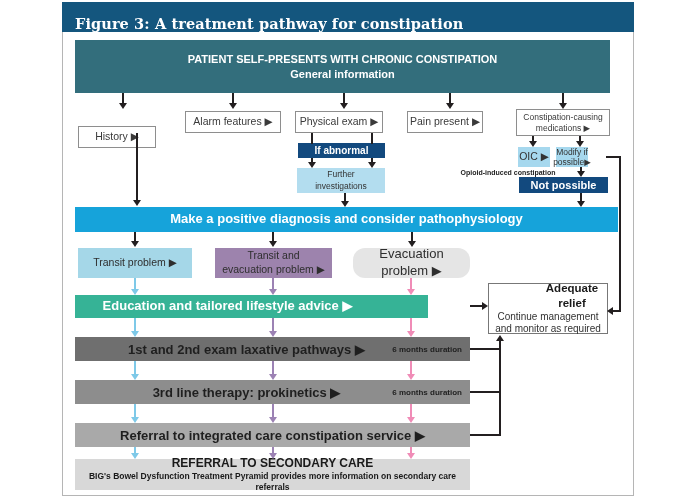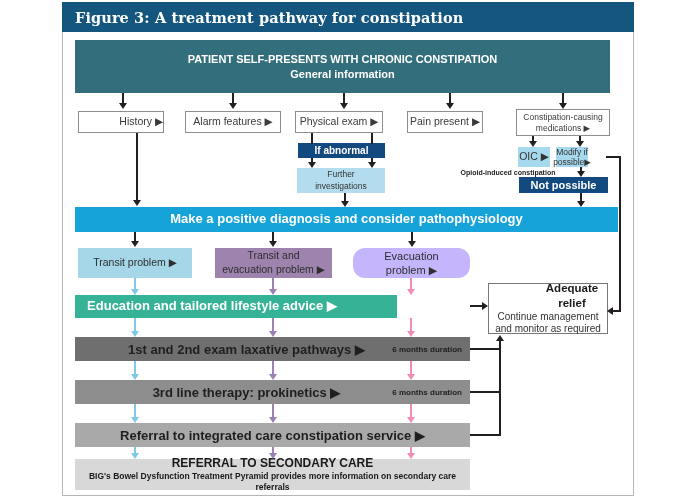--- a/index.html
+++ b/index.html
@@ -16,21 +16,21 @@
         text-align:center;line-height:1.3;}
   .whitebox{background:#ffffff;border:1px solid #8e8e8e;color:#3a3a3a;font-size:10.5px;}
   .navy{background:#12497e;color:#ffffff;font-weight:bold;}
   .lblue{background:#a6d8ee;color:#333333;}
   .lblue2{background:#b3ddef;color:#333333;}
   .teal{background:#336e7c;color:#ffffff;font-weight:bold;}
   .cyanbar{background:#16a3da;color:#ffffff;font-weight:bold;font-size:13px;}
   .greenbar{background:#36b396;color:#ffffff;font-weight:bold;font-size:13px;}
   .transit{background:#a5d7e8;color:#2e2e2e;font-size:10.5px;}
   .purplebox{background:#9d83ad;color:#2e2e2e;font-size:10.5px;}
-  .pinkbox{background:#c4b5fd;color:#2e2e2e;font-size:11px;border-radius:12px;}
+  .pinkbox{background:#e5e5e5;color:#2e2e2e;font-size:13px;border-radius:12px;}
   .graybar{color:#1f1f1f;font-weight:bold;font-size:13px;display:flex;align-items:center;}
   .graybar .lbl{flex:1;text-align:center;padding-right:52px;}
   .graybar .dur{position:absolute;right:8px;top:0;height:100%;display:flex;align-items:center;
                 font-size:8px;font-weight:bold;}
   .g1{background:#6f6f6f;} .g2{background:#8d8d8d;} .g3{background:#a9a9a9;}
   .secondary{background:#d8d8d8;color:#1a1a1a;}
   .adequate{background:#ffffff;border:1px solid #777777;color:#333333;font-size:10px;line-height:1.25;}
   .adequate .t{font-weight:bold;font-size:11.5px;color:#1a1a1a;margin-bottom:1px;margin-left:48px;}
   .note{font-size:7px;font-weight:bold;color:#222222;text-align:center;line-height:1;}
   
@@ -54,30 +54,30 @@
              border-right:6px solid currentColor;}
   .c-blue{color:#7ec9e8;} .c-purple{color:#9c82b4;} .c-pink{color:#f08cb7;}
 </style>
 </head>
 <body>
 
 <div id="page">
 
   <div class="abs frame" style="left:62px;top:2px;width:572px;height:494px;"></div>
 
-  <div class="abs header" style="left:62px;top:2px;width:572px;height:30px;">
+  <div class="abs header" style="left:62px;top:2px;width:572px;height:30px;align-items:flex-end;">
     <span>Figure 3: A treatment pathway for constipation</span>
   </div>
 
   <div class="abs node teal" style="left:75px;top:40px;width:535px;height:53px;font-size:11px;">
     <div>PATIENT SELF-PRESENTS WITH CHRONIC CONSTIPATION</div>
     <div>General information</div>
   </div>
 
-  <div class="abs node whitebox" style="left:78px;top:111px;width:86px;height:22px;align-items:flex-end;">
+  <div class="abs node whitebox" style="left:78px;top:126px;width:78px;height:22px;">
     <div>History ▶</div>
   </div>
   <div class="abs node whitebox" style="left:185px;top:111px;width:96px;height:22px;">
     <div>Alarm features ▶</div>
   </div>
   <div class="abs node whitebox" style="left:295px;top:111px;width:88px;height:22px;">
     <div>Physical exam ▶</div>
   </div>
   <div class="abs node whitebox" style="left:407px;top:111px;width:76px;height:22px;">
     <div>Pain present ▶</div>
@@ -116,21 +116,21 @@
   </div>
   <div class="abs node purplebox" style="left:215px;top:248px;width:117px;height:30px;">
     <div>Transit and</div>
     <div>evacuation problem ▶</div>
   </div>
   <div class="abs node pinkbox" style="left:353px;top:248px;width:117px;height:30px;">
     <div>Evacuation</div>
     <div>problem ▶</div>
   </div>
 
-  <div class="abs node greenbar" style="left:75px;top:295px;width:322px;height:23px;text-align:right;">
+  <div class="abs node greenbar" style="left:75px;top:295px;width:353px;height:23px;text-align:right;">
     <div style="padding-right:48px;">Education and tailored lifestyle advice  ▶</div>
   </div>
 
   <div class="abs node adequate" style="left:488px;top:283px;width:120px;height:51px;">
     <div class="t">Adequate relief</div>
     <div>Continue management</div>
     <div>and monitor as required</div>
   </div>
 
   <div class="abs graybar g1" style="left:75px;top:337px;width:395px;height:24px;">

